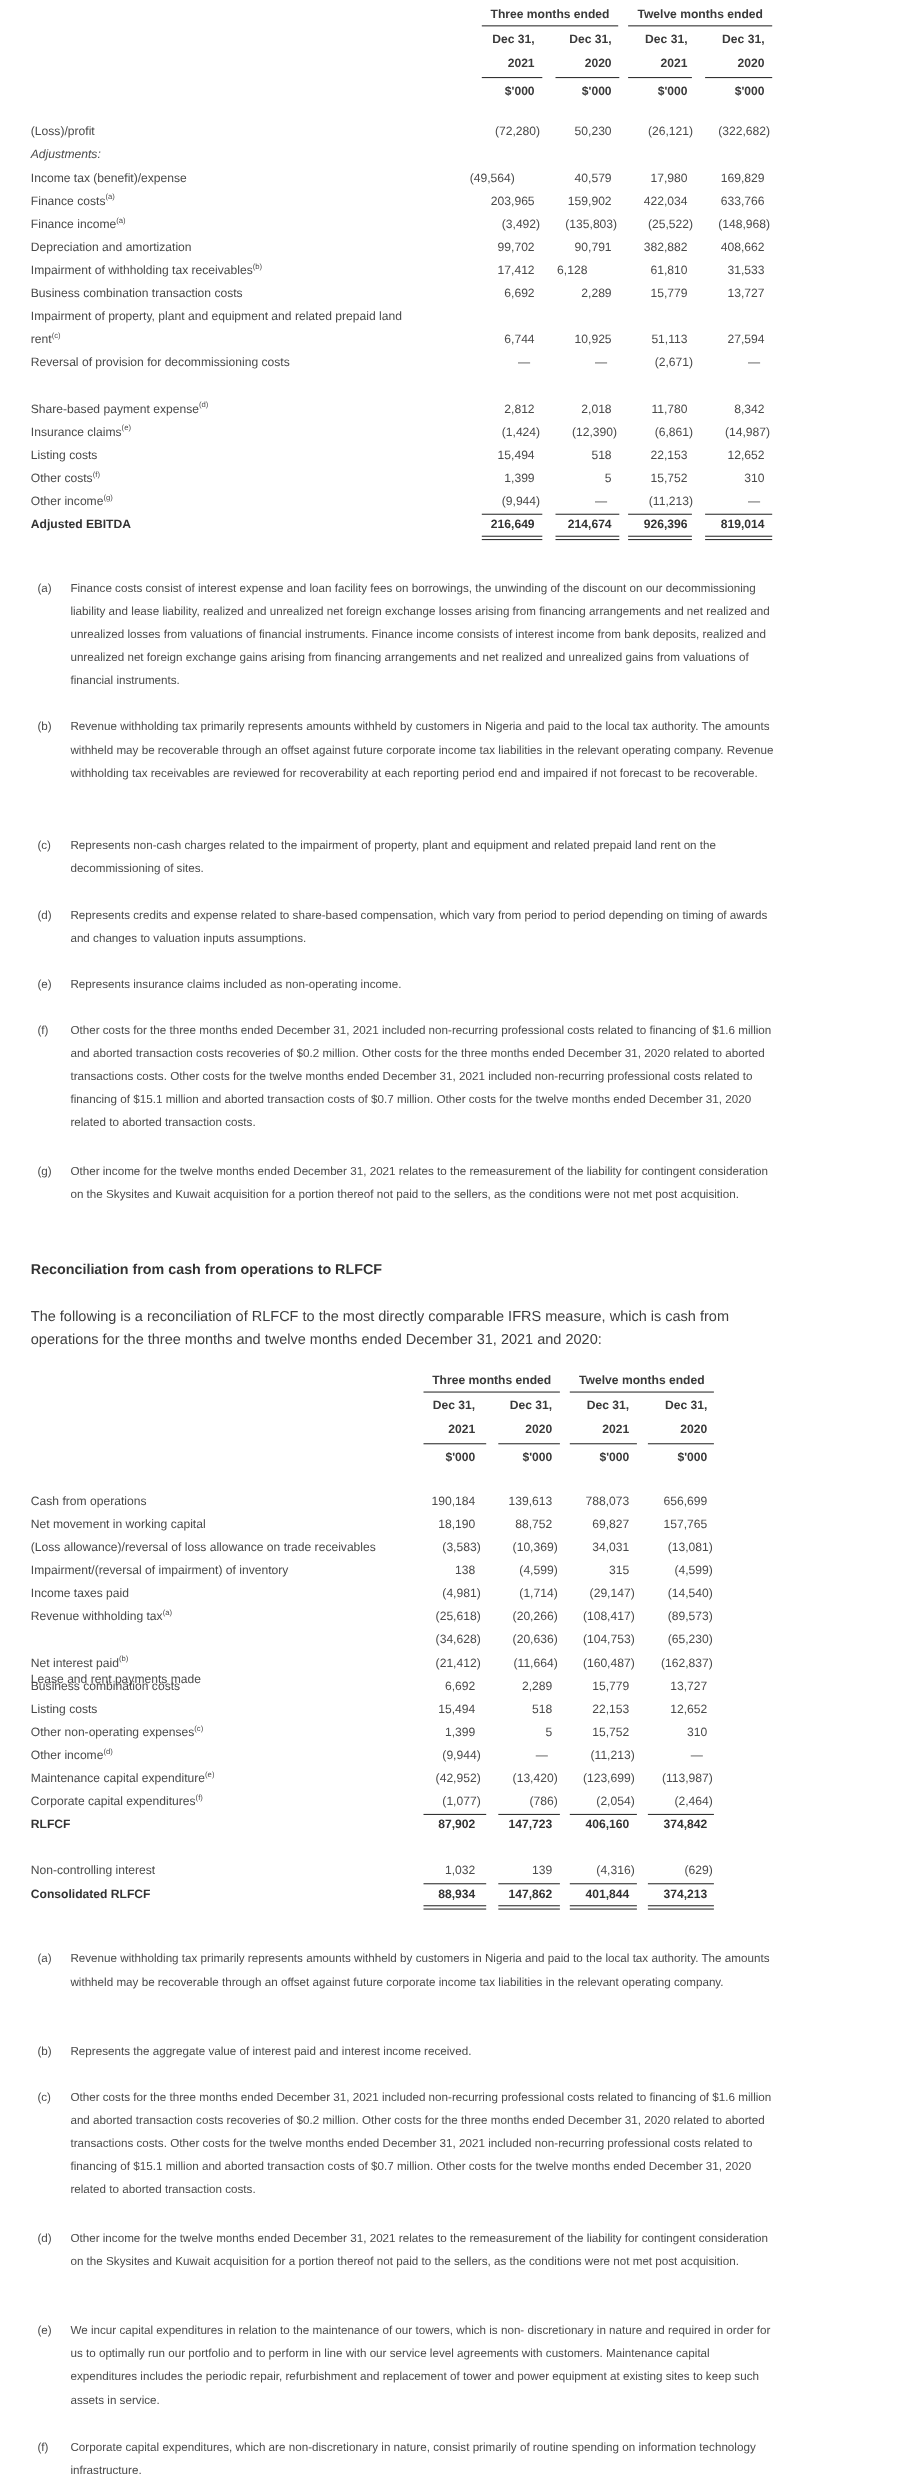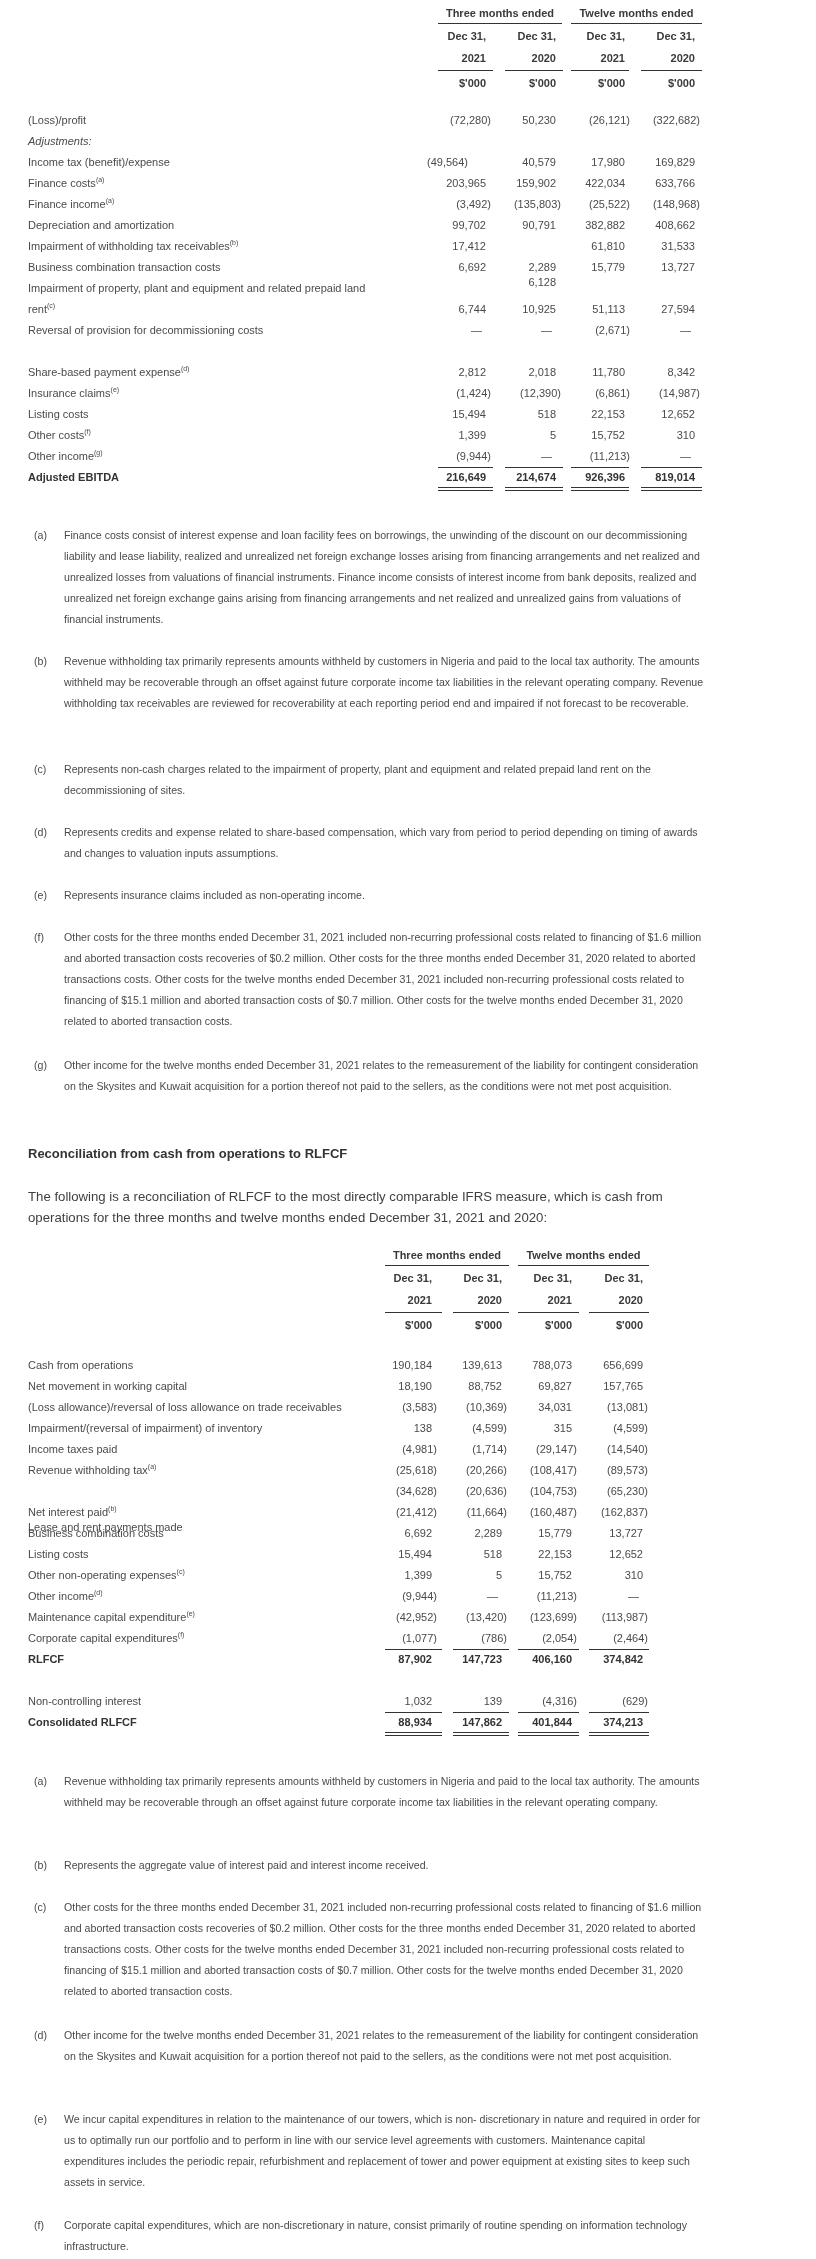--- a/index.html
+++ b/index.html
@@ -83,21 +83,21 @@
     <div style="position:absolute;left:0;top:215px;width:816px;height:21px;">
       <span class="label" style="top:0;"><span>Depreciation and amortization</span></span>
       <span class="num" style="top:0;left:428px;width:58px;">99,702</span>
       <span class="num" style="top:0;left:497px;width:59px;">90,791</span>
       <span class="num" style="top:0;left:565px;width:60px;">382,882</span>
       <span class="num" style="top:0;left:634px;width:61px;">408,662</span>
     </div>
     <div style="position:absolute;left:0;top:236px;width:816px;height:21px;">
       <span class="label" style="top:0;"><span>Impairment of withholding tax receivables</span><sup>(b)</sup></span>
       <span class="num" style="top:0;left:428px;width:58px;">17,412</span>
-      <span class="num" style="top:0;left:497px;width:59px;margin-top:36px;">6,128</span>
+      <span class="num" style="top:0;left:475px;width:59px;">6,128</span>
       <span class="num" style="top:0;left:565px;width:60px;text-align:right;">61,810</span>
       <span class="num" style="top:0;left:634px;width:61px;">31,533</span>
     </div>
     <div style="position:absolute;left:0;top:257px;width:816px;height:21px;">
       <span class="label" style="top:0;"><span>Business combination transaction costs</span></span>
       <span class="num" style="top:0;left:428px;width:58px;">6,692</span>
       <span class="num" style="top:0;left:497px;width:59px;">2,289</span>
       <span class="num" style="top:0;left:565px;width:60px;">15,779</span>
       <span class="num" style="top:0;left:634px;width:61px;">13,727</span>
     </div>

